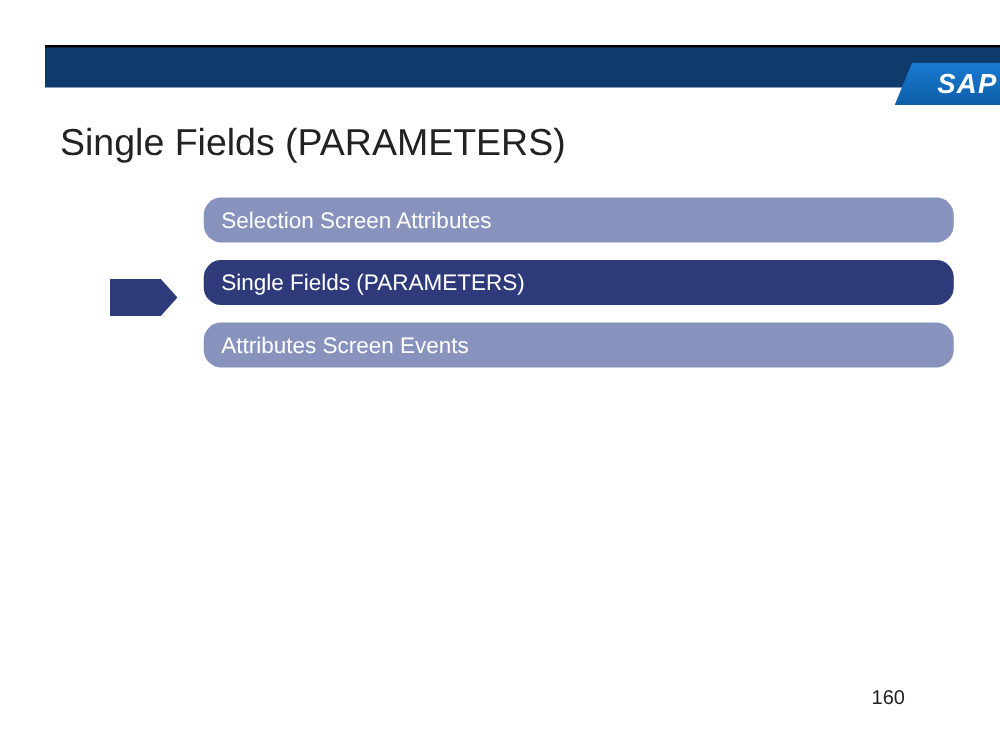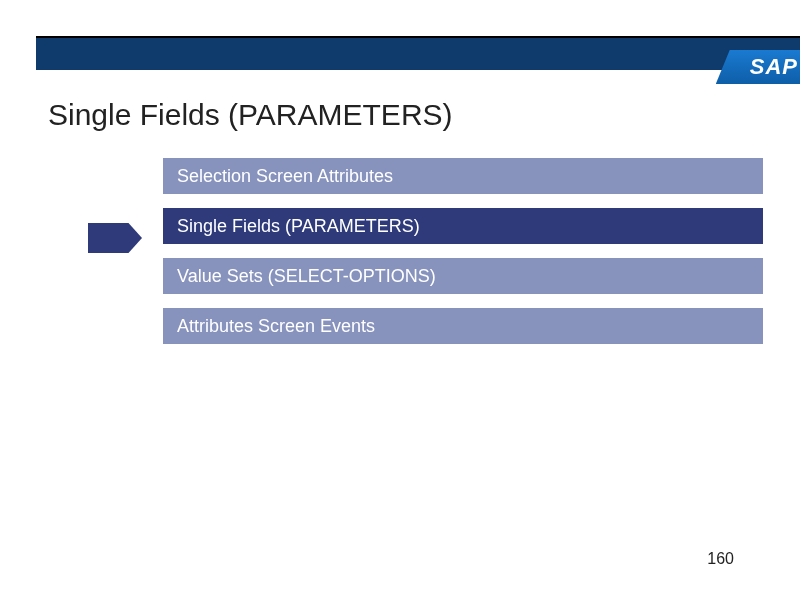--- a/index.html
+++ b/index.html
@@ -44,35 +44,36 @@
     margin-bottom: 14px;
   }
   .bar {
     height: 36px;
     display: flex;
     align-items: center;
     padding-left: 14px;
     color: #fff;
     font-size: 18px;
     font-weight: 400;
+    border-radius: 14px;
   }
   .inactive { background: #8793bd; }
   .active { background: #2e3a7a; }
   .pointer {
     position: absolute;
     left: -75px;
     top: 3px;
     width: 54px;
     height: 30px;
     background: #2e3a7a;
     clip-path: polygon(0 0, 75% 0, 100% 50%, 75% 100%, 0 100%);
   }
   .page-num {
     position: absolute;
-    right: 54px;
+    right: 64px;
     bottom: 20px;
     font-size: 16px;
     color: #222;
   }
 </style>
 </head>
 <body>
 
 <div class="header-bar">
   <div class="logo">
@@ -84,20 +85,17 @@
 
 <div class="items">
   <div class="row">
     <div class="bar inactive">Selection Screen Attributes</div>
   </div>
   <div class="row">
     <div class="pointer"></div>
     <div class="bar active">Single Fields (PARAMETERS)</div>
   </div>
   <div class="row">
-    <div class="bar inactive">Value Sets (SELECT-OPTIONS)</div>
-  </div>
-  <div class="row">
     <div class="bar inactive">Attributes Screen Events</div>
   </div>
 </div>
 
 <div class="page-num">160</div>
 
 </body></html>

